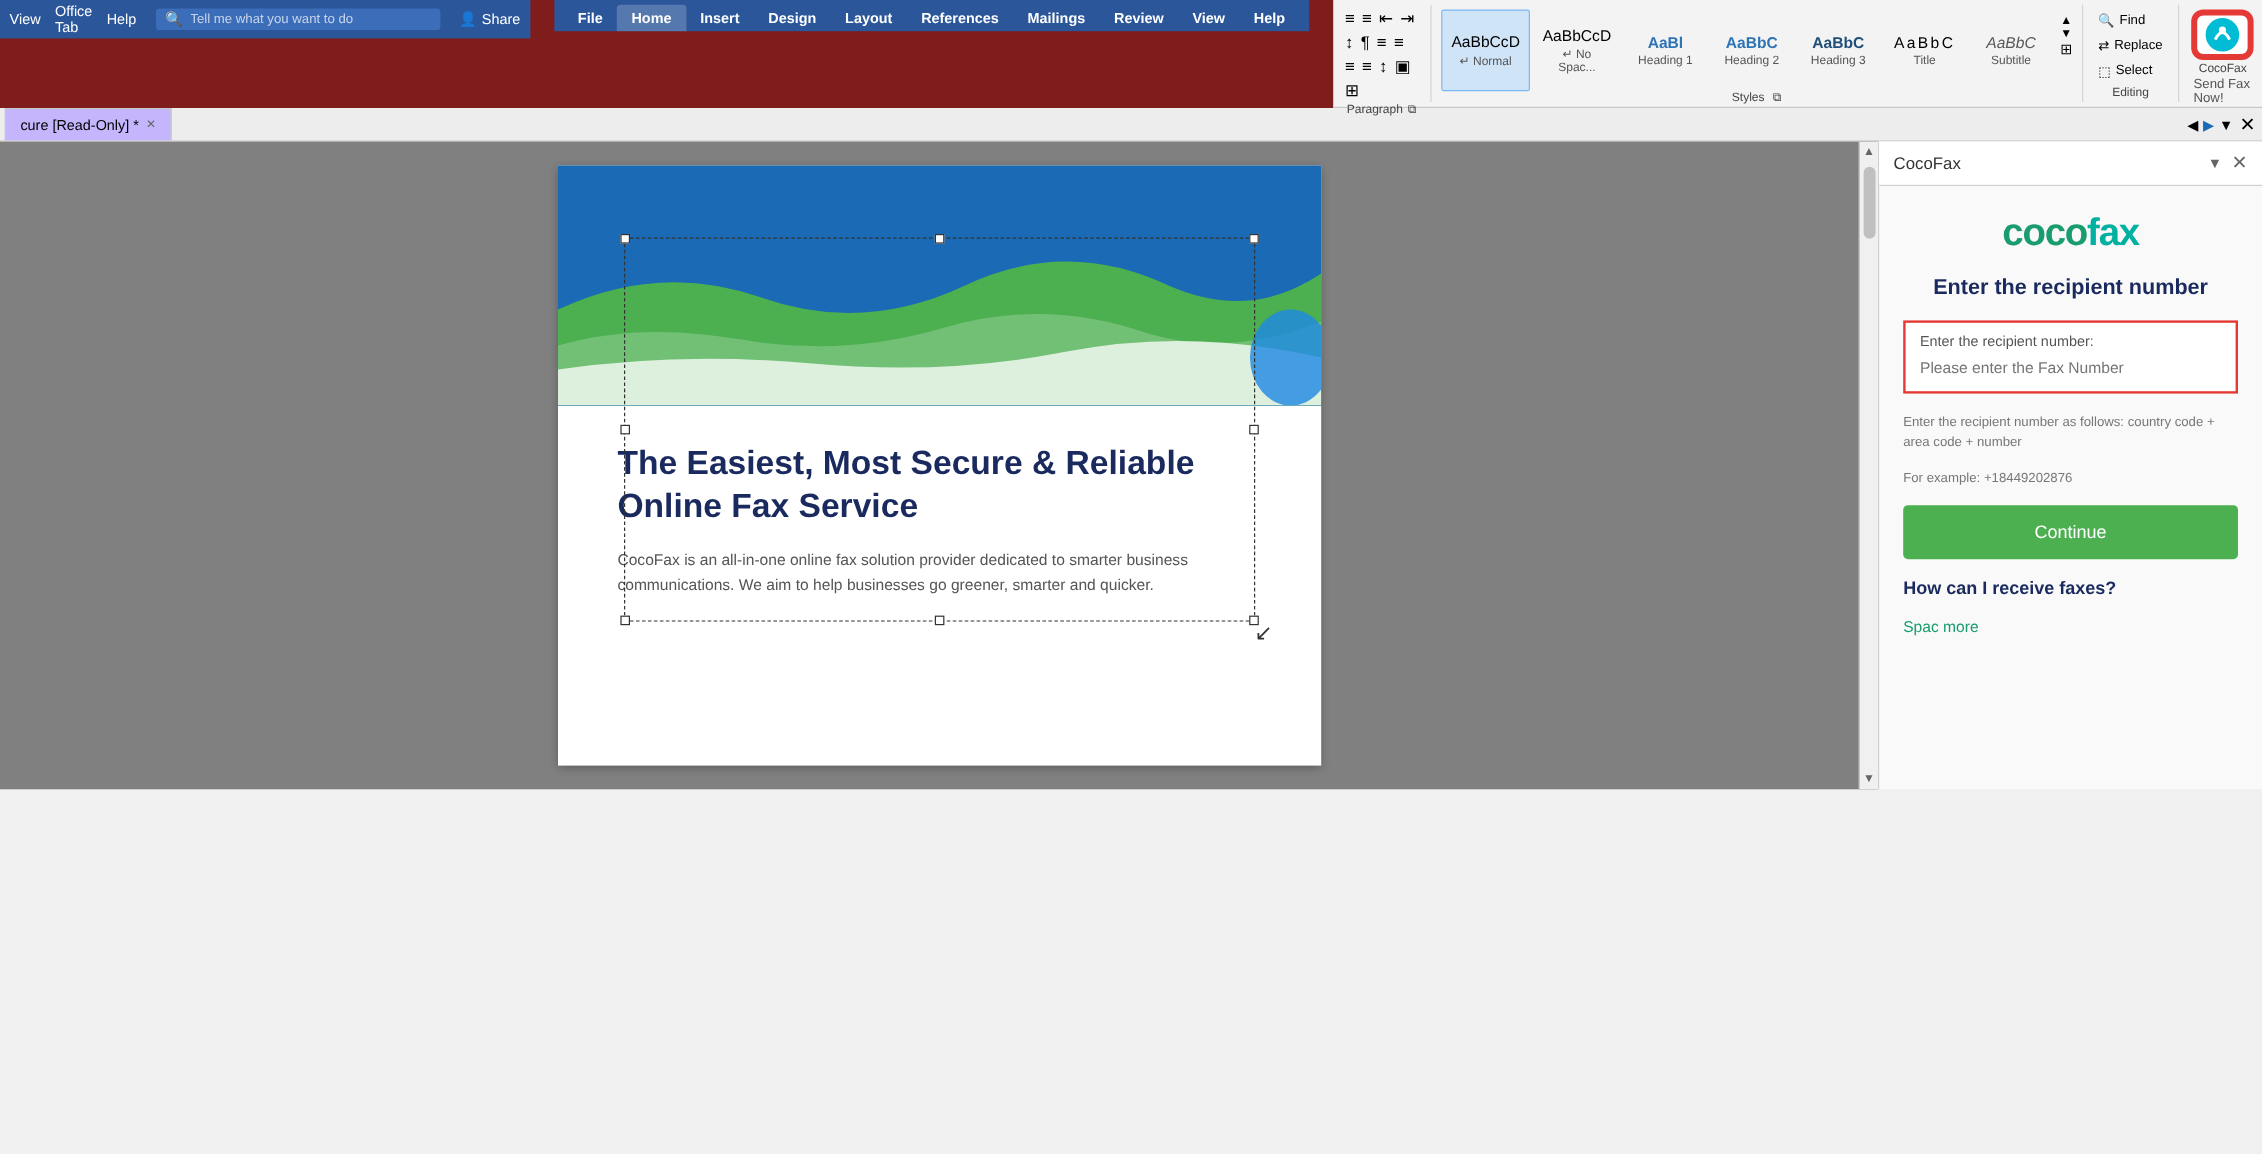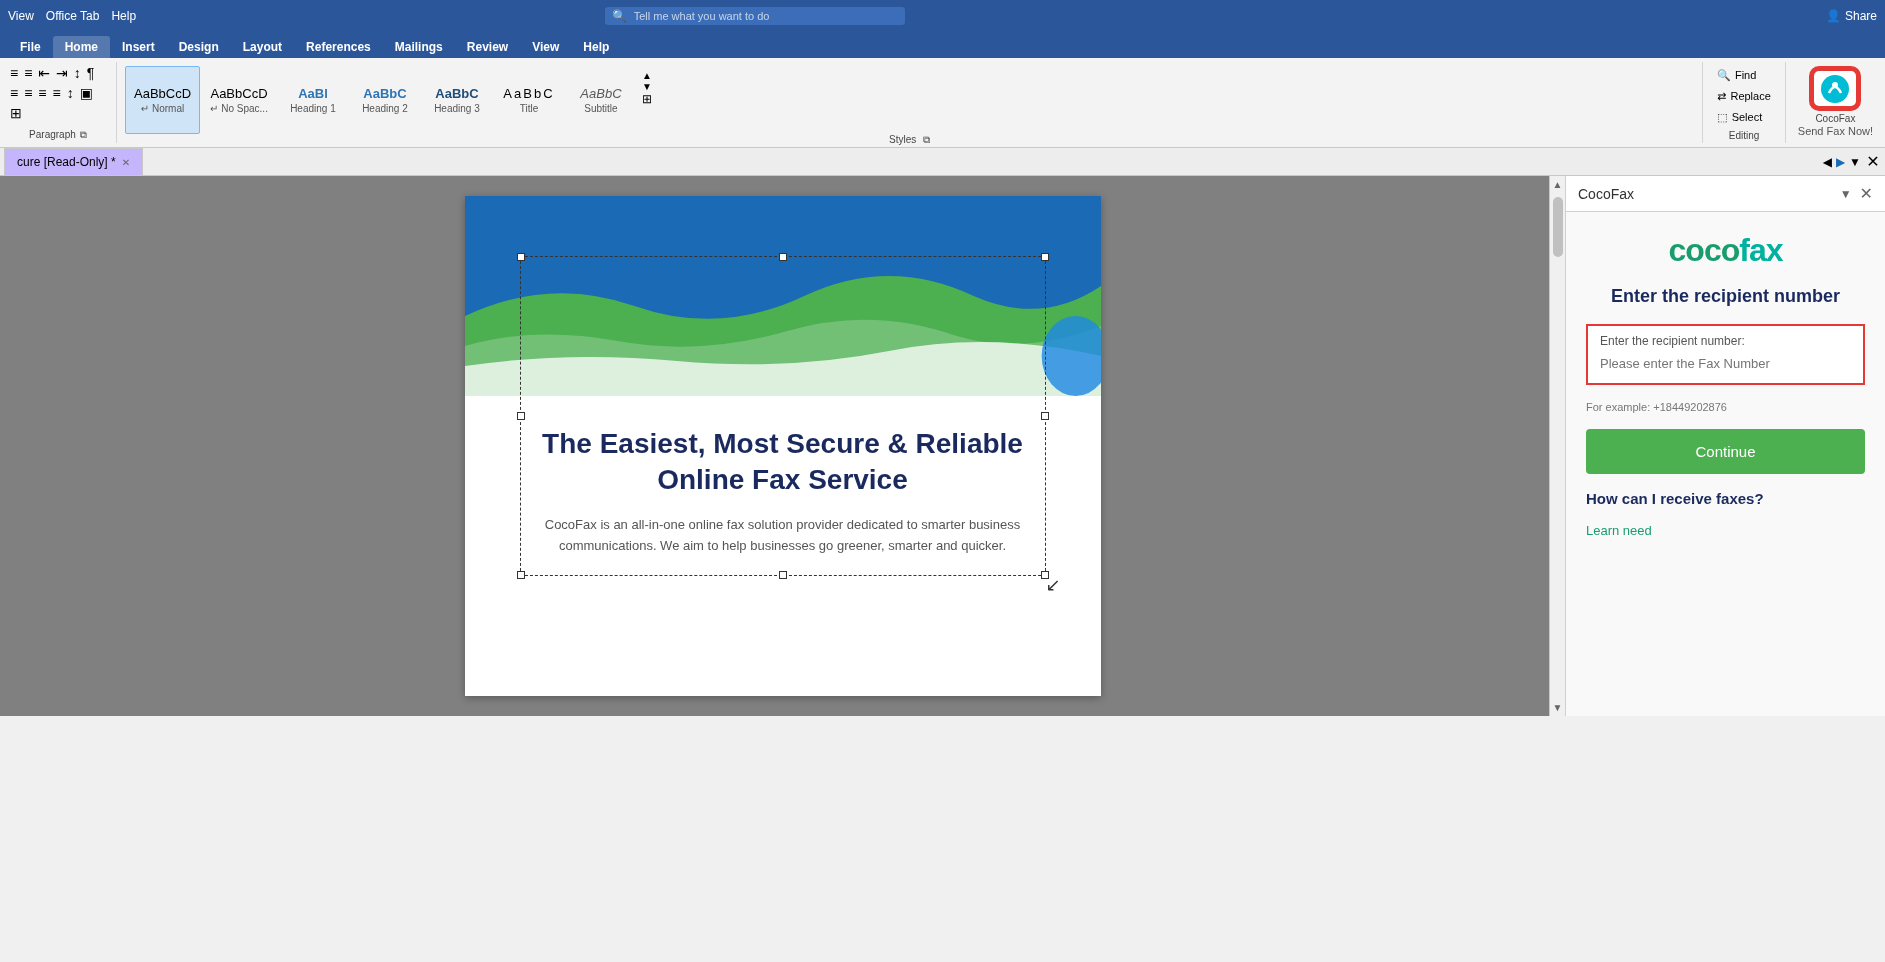--- a/index.html
+++ b/index.html
@@ -1,19 +1,19 @@
 <!DOCTYPE html>
 <html><head>
   <meta charset="utf-8">
   <style>
     * { margin: 0; padding: 0; box-sizing: border-box; }
     body { font-family: 'Segoe UI', Arial, sans-serif; background: #f0f0f0; overflow: hidden; }
 
     
-    .ribbon { background: #f0abfc; display: flex; flex-direction: column; width: 100%; }
+    .ribbon { background: #7f1d1d; display: flex; flex-direction: row; width: 100%; gap: 20px; }
 
     
     .title-bar {
       background: #2b579a;
       color: white;
       display: flex;
       align-items: center;
       height: 32px;
       padding: 0 8px;
       font-size: 12px;
@@ -200,21 +200,20 @@
       justify-content: center;
       padding: 20px;
     }
     .doc-page {
       background: white;
       width: 636px;
       min-height: 500px;
       box-shadow: 0 2px 8px rgba(0,0,0,0.3);
       position: relative;
       padding: 0;
-      text-align: center;
     }
 
     
     .doc-image-area {
       width: 100%;
       height: 200px;
       position: relative;
       overflow: hidden;
       background: #1a6ab5;
     }
@@ -644,22 +643,23 @@
         <span class="logo-coco">coco</span><span class="logo-fax">fax</span>
       </div>
 
       <div class="panel-subtitle">Enter the recipient number</div>
 
       <div class="fax-input-container">
         <div class="fax-input-label">Enter the recipient number:</div>
         <input class="fax-input" type="text" placeholder="Please enter the Fax Number" style="">
       </div>
 
+      <div class="fax-hint-text">Enter the recipient number as follows: country code + area code + number</div>
 
       <div class="fax-example">For example: +18449202876</div>
 
       <button class="continue-btn">Continue</button>
 
       <div class="receive-fax-title">How can I receive faxes?</div>
-      <a class="learn-more-link" href="#">Learn need</a>
+      <a class="learn-more-link" href="#">Spac more</a>
     </div>
   </div>
 </div>
 
 </body></html>

